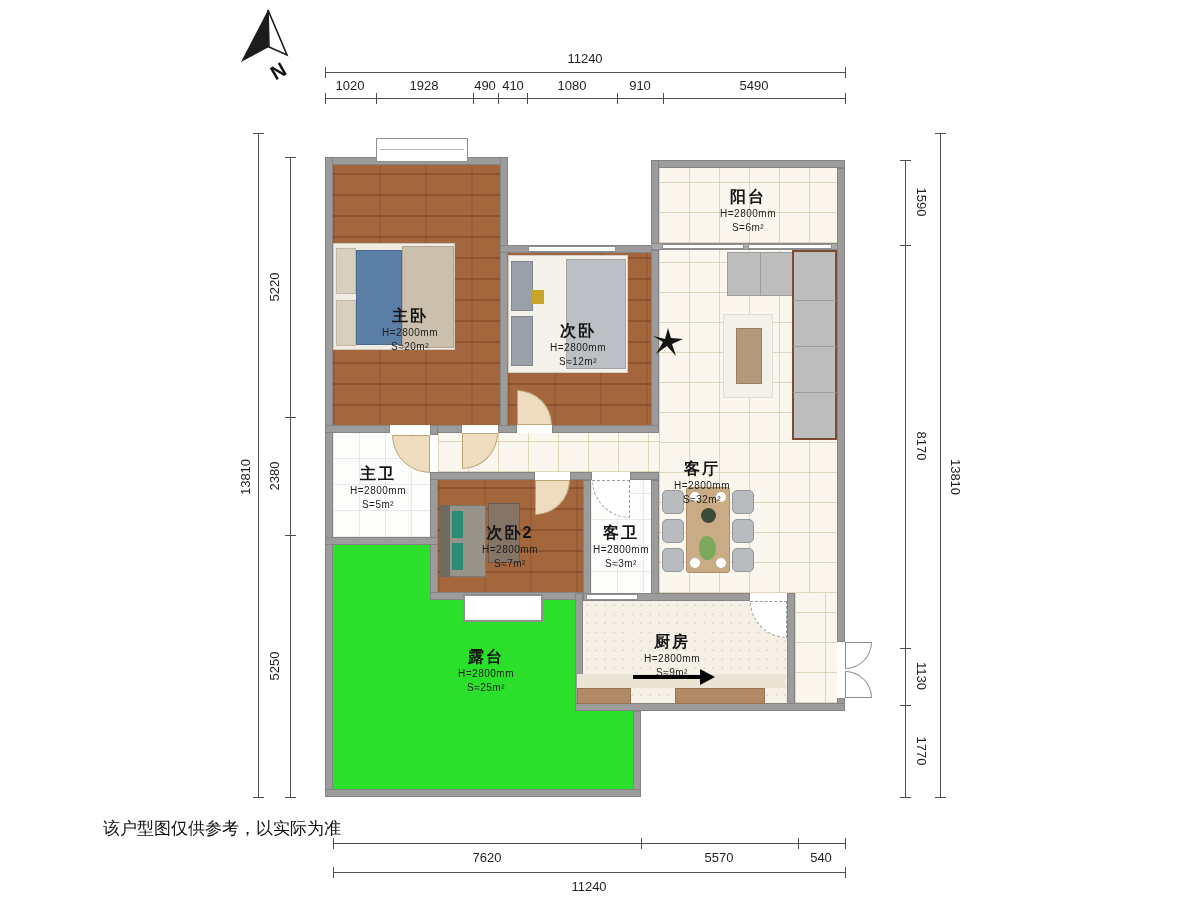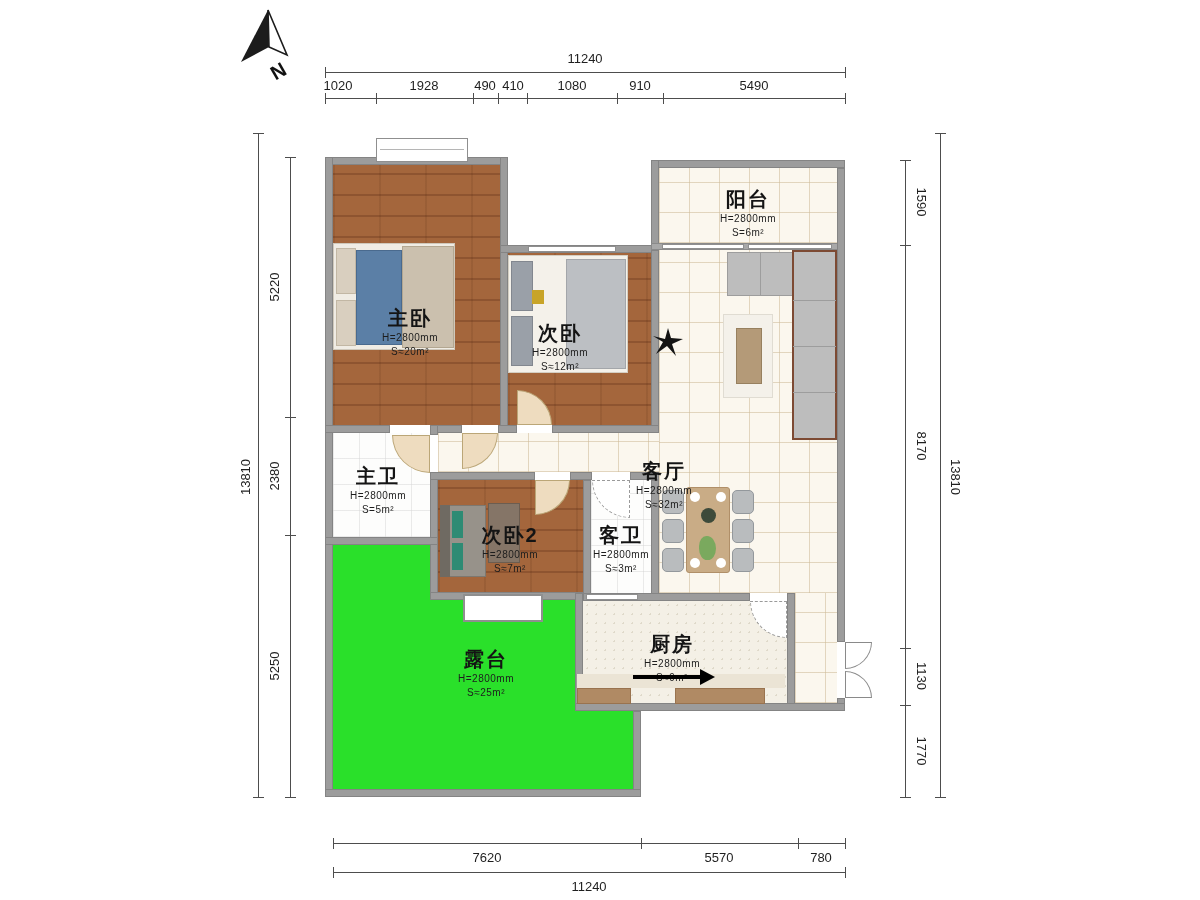--- a/index.html
+++ b/index.html
@@ -35,21 +35,21 @@
   
   .dlh{position:absolute;height:1px;background:#4d4d4d;}
   .dlv{position:absolute;width:1px;background:#4d4d4d;}
   .tkv{position:absolute;width:1px;height:11px;background:#4d4d4d;}
   .tkh{position:absolute;height:1px;width:11px;background:#4d4d4d;}
   .dim{position:absolute;font-size:13px;color:#1f1f1f;white-space:nowrap;transform:translate(-50%,-50%);}
   .rotl{transform:translate(-50%,-50%) rotate(-90deg);}
   .rotr{transform:translate(-50%,-50%) rotate(90deg);}
   
   .rl{position:absolute;text-align:center;transform:translateX(-50%);color:#141414;z-index:30;line-height:1.15;}
-  .rl .rn{font-size:20px;font-weight:700;letter-spacing:2px;}
+  .rl .rn{font-size:16px;font-weight:700;letter-spacing:2px;}
   .rl .rs{font-size:10px;font-weight:400;color:#1d1d1d;letter-spacing:.5px;margin-top:2px;}
   
   .f{position:absolute;box-sizing:border-box;}
   .chair{position:absolute;width:22px;height:24px;background:#b9bcbe;border:1px solid #93989c;border-radius:5px;box-sizing:border-box;}
   .disc{font-size:17px;color:#111;position:absolute;}
 </style>
 </head>
 <body>
 
 <div id="stage">
@@ -174,41 +174,41 @@
   <div class="win" style="left:463px;top:594px;width:80px;height:28px;border-width:2px;z-index:5"></div>
 
   <div class="f" style="left:633px;top:675px;width:70px;height:4px;background:#000;z-index:40"></div>
   <div class="f" style="left:700px;top:669px;width:0;height:0;border-left:15px solid #000;border-top:8px solid transparent;border-bottom:8px solid transparent;z-index:40"></div>
 
   <div class="rl" style="left:410px;top:307px">
     <div class="rn">主卧</div>
     <div class="rs">H=2800mm</div>
     <div class="rs">S≈20m²</div>
   </div>
-  <div class="rl" style="left:560px;top:322px">
+  <div class="rl" style="left:578px;top:322px">
     <div class="rn">次卧</div>
     <div class="rs">H=2800mm</div>
     <div class="rs">S≈12m²</div>
   </div>
   <div class="rl" style="left:748px;top:188px">
     <div class="rn">阳台</div>
     <div class="rs">H=2800mm</div>
     <div class="rs">S=6m²</div>
   </div>
   <div class="rl" style="left:378px;top:465px">
     <div class="rn">主卫</div>
     <div class="rs">H=2800mm</div>
     <div class="rs">S=5m²</div>
   </div>
   <div class="rl" style="left:510px;top:524px">
     <div class="rn">次卧2</div>
     <div class="rs">H=2800mm</div>
     <div class="rs">S≈7m²</div>
   </div>
-  <div class="rl" style="left:664px;top:460px">
+  <div class="rl" style="left:702px;top:460px">
     <div class="rn">客厅</div>
     <div class="rs">H=2800mm</div>
     <div class="rs">S≈32m²</div>
   </div>
   <div class="rl" style="left:621px;top:524px">
     <div class="rn">客卫</div>
     <div class="rs">H=2800mm</div>
     <div class="rs">S≈3m²</div>
   </div>
   <div class="rl" style="left:672px;top:633px">
@@ -228,21 +228,21 @@
   <span class="dim" style="left:585px;top:58px">11240</span>
   <div class="dlh" style="left:325px;top:98px;width:520px"></div>
   <i class="tkv" style="left:325px;top:93px"></i>
   <i class="tkv" style="left:376px;top:93px"></i>
   <i class="tkv" style="left:473px;top:93px"></i>
   <i class="tkv" style="left:498px;top:93px"></i>
   <i class="tkv" style="left:527px;top:93px"></i>
   <i class="tkv" style="left:617px;top:93px"></i>
   <i class="tkv" style="left:663px;top:93px"></i>
   <i class="tkv" style="left:845px;top:93px"></i>
-  <span class="dim" style="left:338px;top:85px">1020</span>
+  <span class="dim" style="left:350px;top:85px">1020</span>
   <span class="dim" style="left:424px;top:85px">1928</span>
   <span class="dim" style="left:485px;top:85px">490</span>
   <span class="dim" style="left:513px;top:85px">410</span>
   <span class="dim" style="left:572px;top:85px">1080</span>
   <span class="dim" style="left:640px;top:85px">910</span>
   <span class="dim" style="left:754px;top:85px">5490</span>
 
   <div class="dlv" style="left:258px;top:133px;height:664px"></div>
   <i class="tkh" style="left:253px;top:133px"></i>
   <i class="tkh" style="left:253px;top:797px"></i>
@@ -271,20 +271,21 @@
   <i class="tkh" style="left:935px;top:797px"></i>
   <span class="dim rotr" style="left:955px;top:477px">13810</span>
 
   <div class="dlh" style="left:333px;top:843px;width:512px"></div>
   <i class="tkv" style="left:333px;top:838px"></i>
   <i class="tkv" style="left:641px;top:838px"></i>
   <i class="tkv" style="left:798px;top:838px"></i>
   <i class="tkv" style="left:845px;top:838px"></i>
   <span class="dim" style="left:487px;top:857px">7620</span>
   <span class="dim" style="left:719px;top:857px">5570</span>
-  <span class="dim" style="left:821px;top:857px">780</span>
+  <span class="dim" style="left:821px;top:857px">540</span>
   <div class="dlh" style="left:333px;top:872px;width:512px"></div>
   <i class="tkv" style="left:333px;top:867px"></i>
   <i class="tkv" style="left:845px;top:867px"></i>
   <span class="dim" style="left:589px;top:886px">11240</span>
 
+  <div class="disc" style="left:103px;top:817px">该户型图仅供参考，以实际为准</div>
 
 </div>
 
 </body></html>

